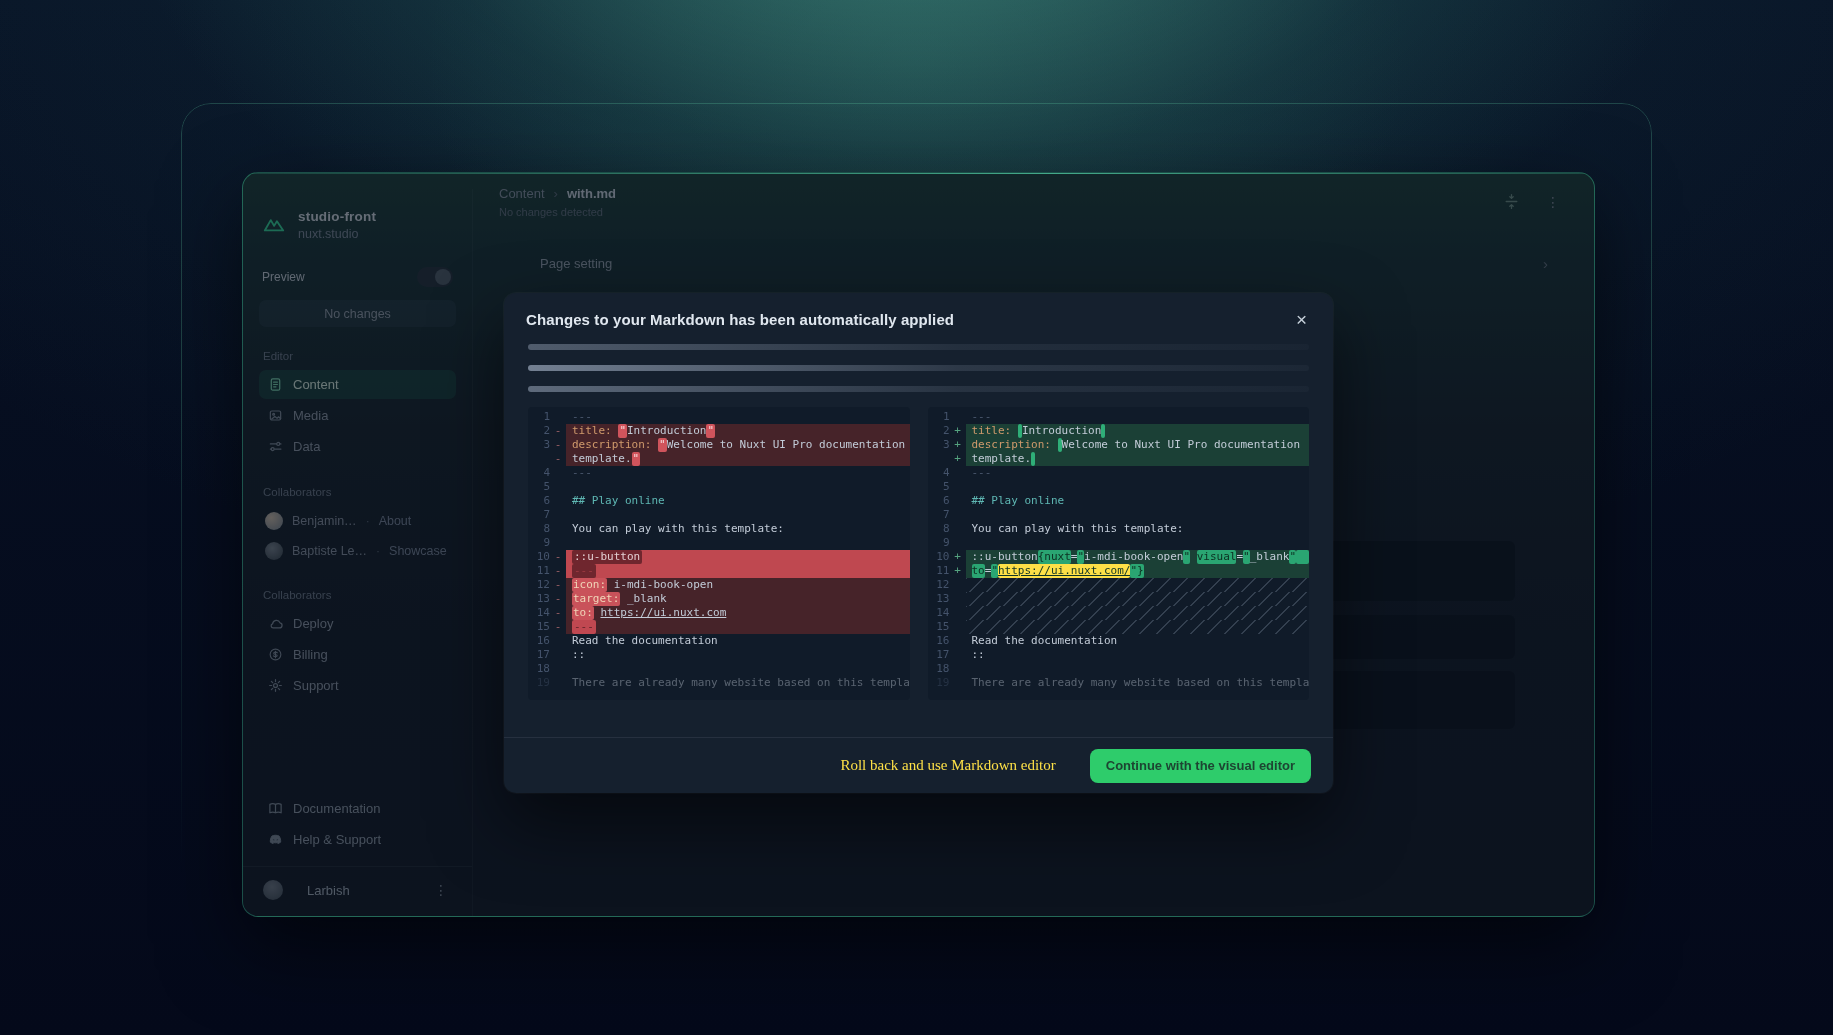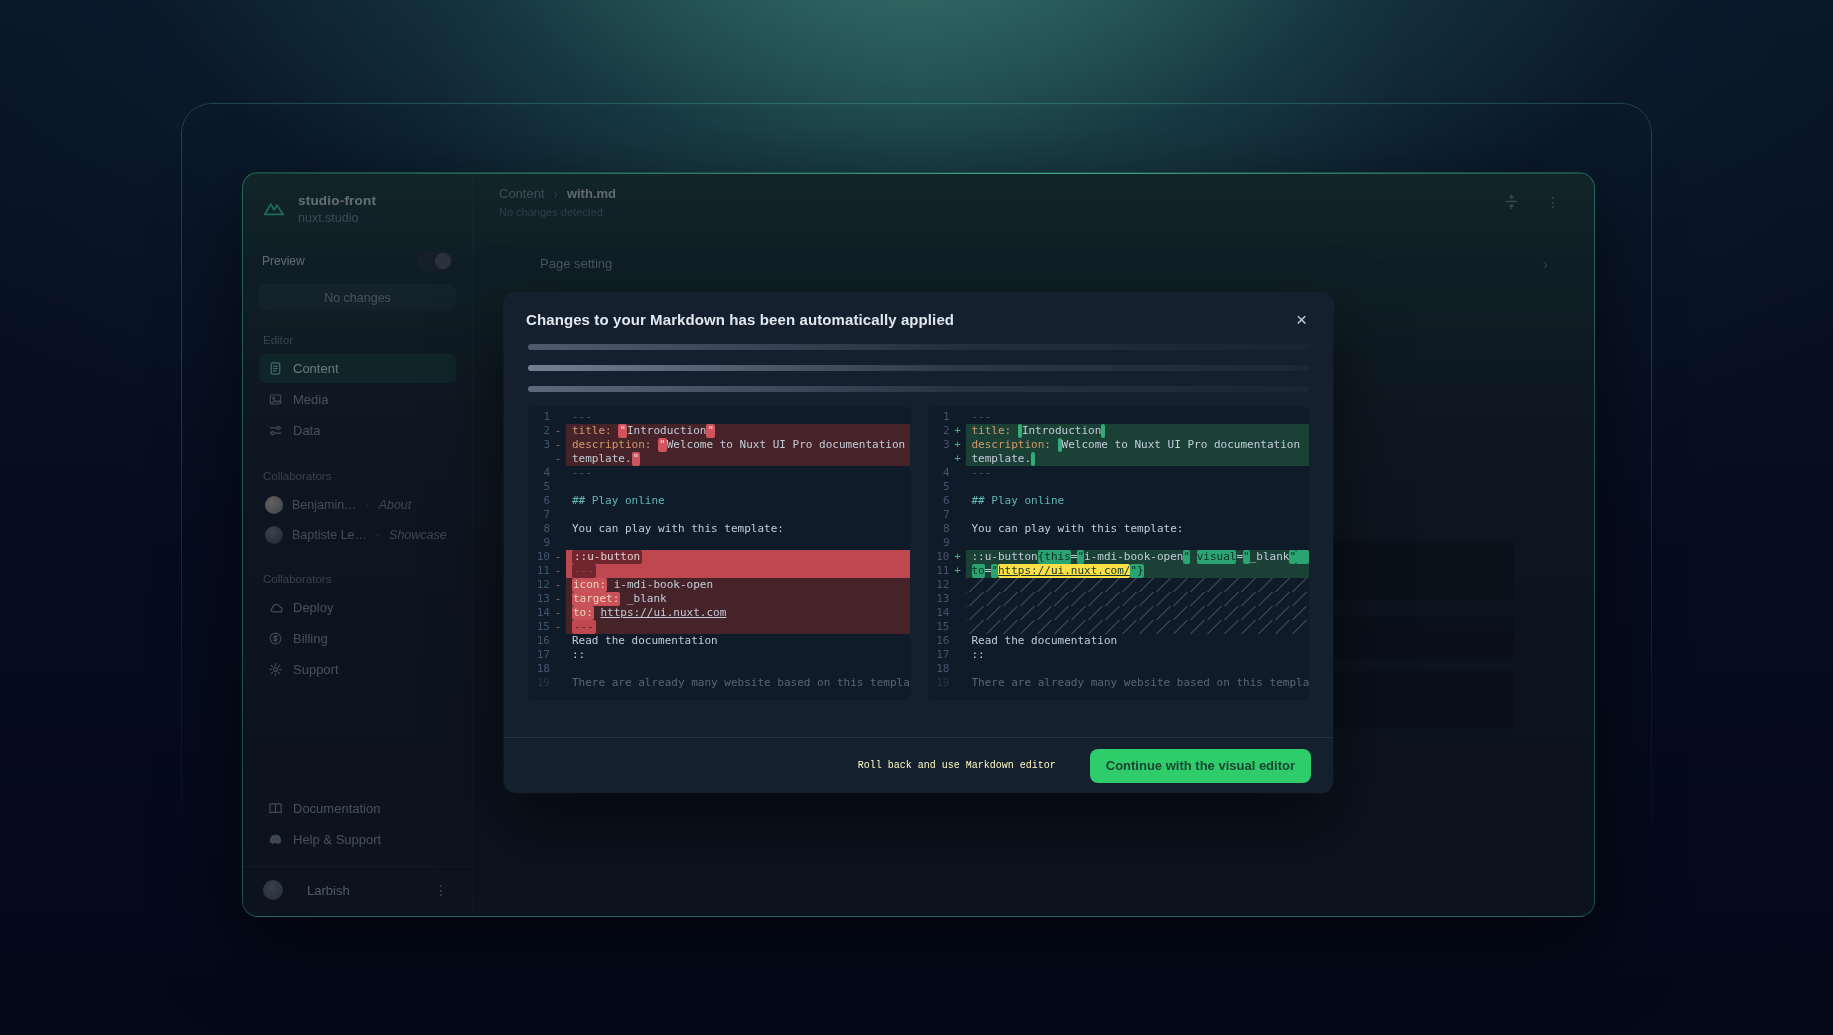--- a/index.html
+++ b/index.html
@@ -26,21 +26,21 @@
   
   .window{position:absolute;left:242px;top:172px;width:1353px;height:745px;
     border-radius:16px;overflow:hidden;
     border:1px solid rgba(52,211,153,.28);
     background:linear-gradient(180deg,#1f413d 0%, #1a343a 12%, #17252f 34%, #141e2b 62%, #131c29 100%);
     box-shadow:0 30px 80px rgba(0,0,0,.55);
   }
   .window .topglow{position:absolute;left:0;right:0;top:0;height:1px;z-index:40;
     background:linear-gradient(90deg,rgba(72,227,178,.15),rgba(95,240,190,.65) 60%,rgba(72,227,178,.2));}
   
-  .sidebar{position:absolute;left:0;top:0;bottom:0;width:230px;z-index:10;
+  .sidebar{position:absolute;left:0;top:16px;bottom:0;width:230px;z-index:10;
     border-right:1px solid rgba(148,163,184,.08);
     display:flex;flex-direction:column;padding:18px 16px 14px;}
   .proj{display:flex;gap:11px;align-items:center;margin:2px 0 26px;padding-left:2px;}
   .proj-name{font-size:13.5px;font-weight:700;color:#ccd6df;letter-spacing:.2px;}
   .proj-host{font-size:12.5px;color:#7b899a;margin-top:3px;}
   .preview-row{display:flex;align-items:center;justify-content:space-between;padding:0 3px;}
   .preview-label{font-size:12px;color:#c2ccd7;text-align:right;}
   .toggle{width:36px;height:20px;border-radius:10px;background:#273440;position:relative;}
   .toggle .knob{position:absolute;right:2px;top:2px;width:16px;height:16px;border-radius:50%;background:#505e6b;}
   .no-changes{margin-top:13px;height:27px;border-radius:7px;background:rgba(148,163,184,.09);
@@ -50,21 +50,21 @@
     font-size:13px;color:#8e9aa9;margin-bottom:2px;}
   .nav-item svg{flex:0 0 auto;stroke:#7e8b9a;}
   .nav-item.active{background:rgba(52,211,153,.14);color:#d6ebdf;}
   .nav-item.active svg{stroke:#7fd7b2;}
   .collab-row{height:30px;display:flex;align-items:center;gap:9px;padding:0 6px;font-size:12.5px;color:#8691a1;}
   .avatar{width:18px;height:18px;border-radius:50%;flex:0 0 auto;}
   .av-benjamin{background:radial-gradient(circle at 35% 32%,#cabcab,#76838f);}
   .av-baptiste{background:radial-gradient(circle at 40% 35%,#77828e,#39454f);}
   .av-user{width:20px;height:20px;background:radial-gradient(circle at 45% 35%,#6f7a87,#434e5b);}
   .collab-dot{color:#5a6675;font-size:12px;}
-  .collab-page{color:#78859a;font-style:italic;}
+  .collab-page{color:#78859a;}
   .side-spacer{flex:1;}
   .divider{border-top:1px solid rgba(148,163,184,.1);margin:10px -16px 9px;}
   .user-row{display:flex;align-items:center;gap:24px;padding:4px 4px 2px;}
   .user-name{font-size:13px;color:#a1adbb;flex:1;}
   .kebab{color:#7a8594;font-size:14px;letter-spacing:0;padding:0 4px;}
   
   .main{position:absolute;left:230px;top:0;right:0;bottom:0;z-index:10;padding:13px 26px;}
   .crumb-row{display:flex;align-items:center;gap:9px;font-size:13px;}
   .crumb-parent{color:#8593a3;}
   .crumb-sep{color:#5c6a7a;font-size:13px;}
@@ -119,21 +119,21 @@
   .s-rqd2{background:#6f262e;color:#9c3a42;padding:0 2px;}
   .s-rqdk{background:#c04851;color:#63232a;padding:0 2px;}
   .s-gb{width:4px;background:#2fae78;}
   .s-gq{background:#2aa572;color:#0c2f21;}
   .s-gqu{background:#fde047;color:#103526;text-decoration:underline;}
   .s-gfill{flex:1;background:#2aa572;}
   
   .m-footer{position:absolute;left:0;right:0;bottom:0;height:56px;
     border-top:1px solid rgba(139,152,171,.14);border-radius:0 0 12px 12px;
     display:flex;align-items:center;justify-content:flex-end;gap:34px;padding:0 22px;}
-  .btn-rollback{font-size:10px;color:#fef9c3;background:none;border:none;font-family:Liberation Mono, monospace;}
+  .btn-rollback{font-size:15px;color:#fde047;background:none;border:none;font-family:Liberation Serif, serif;}
   .btn-continue{height:34px;padding:0 16px;border-radius:8px;border:none;font-family:inherit;
     background:#2ecc6b;color:#1d4532;font-size:13px;font-weight:600;}
   svg{display:block;}
 </style>
 </head>
 <body>
 
 <div class="bg"></div>
 <div class="outer-ring"></div>
 
@@ -530,21 +530,21 @@
           <div class="drow t-ctx">
             <span class="ln">9</span>
             <span class="sg"> </span>
             <div class="code"></div>
           </div>
           <div class="drow t-add">
             <span class="ln">10</span>
             <span class="sg">+</span>
             <div class="code">
               <span class="seg s-p">::u-button</span>
-              <span class="seg s-gq">{this</span>
+              <span class="seg s-gq">{nuxt</span>
               <span class="seg s-p">=</span>
               <span class="seg s-gq">"</span>
               <span class="seg s-p">i-mdi-book-open</span>
               <span class="seg s-gq">"</span>
               <span class="seg s-p"> </span>
               <span class="seg s-gq">visual</span>
               <span class="seg s-p">=</span>
               <span class="seg s-gq">"</span>
               <span class="seg s-p">_blank</span>
               <span class="seg s-gq">"</span>

